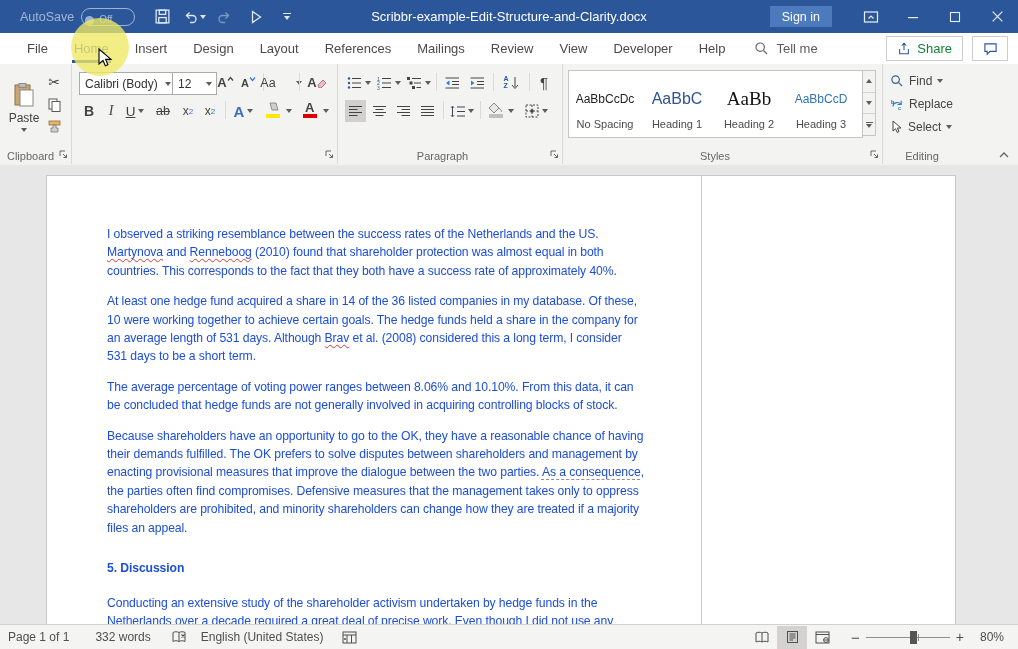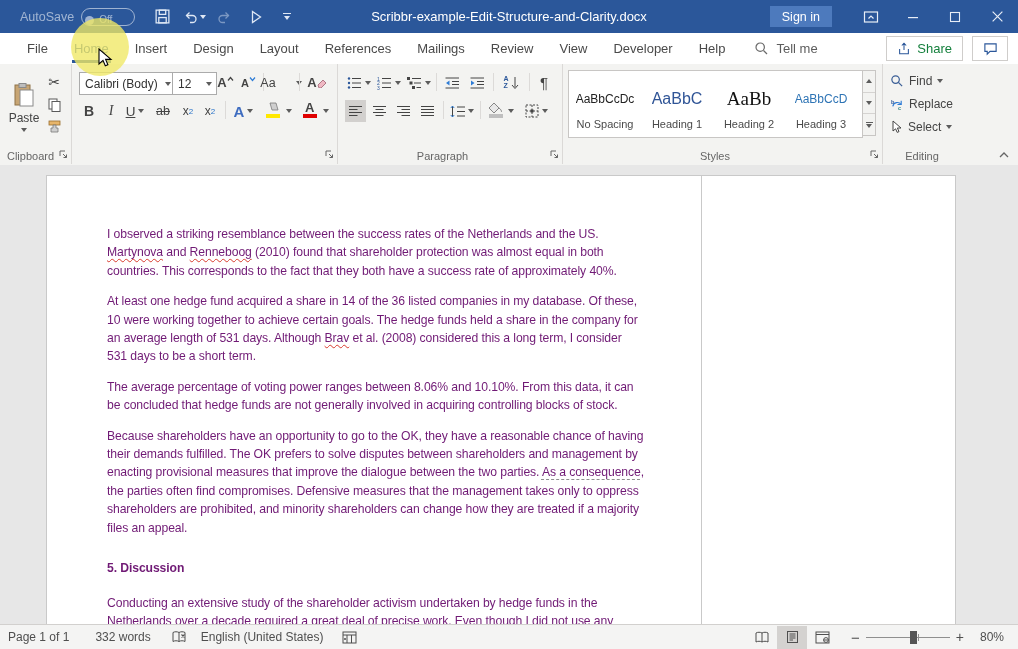--- a/index.html
+++ b/index.html
@@ -81,21 +81,21 @@
   .tri-more{display:flex;flex-direction:column;align-items:center;gap:1px;}
   .tri-more .bar{width:7px;height:1px;background:#5c5c5c;}
 
   
   .edit-row{position:absolute;left:8px;display:flex;align-items:center;gap:5px;font-size:12px;color:#444;}
 
   
   #docarea{position:absolute;left:0;top:165px;width:100%;height:460px;background:#e7e7e7;overflow:hidden;}
   #page1{position:absolute;left:46px;top:10px;width:654px;height:452px;background:#fff;border:1px solid #c9c9c9;border-bottom:none;overflow:hidden;}
   #markup-area{position:absolute;left:702px;top:10px;width:253px;height:452px;background:#fff;border:1px solid #c9c9c9;border-left:none;border-bottom:none;}
-  #doctext{position:absolute;left:60px;top:49px;width:537px;font-size:12.2px;line-height:18.4px;color:#701a75;letter-spacing:-0.1px;}
+  #doctext{position:absolute;left:60px;top:49px;width:537px;font-size:12.2px;line-height:18.4px;color:#1d4ed8;letter-spacing:-0.1px;}
   .para{margin:0 0 12px 0;}
   .para.heading{font-weight:bold;margin-top:22px;margin-bottom:16px;}
   .m-spell{text-decoration:underline wavy #d83b2d;text-decoration-thickness:1px;text-underline-offset:2px;}
   .m-style{text-decoration:underline dashed #8f8f8f;text-decoration-thickness:1px;text-underline-offset:3px;}
 
   
   #statusbar{position:absolute;left:0;bottom:0;width:100%;height:24px;background:#f4f4f3;border-top:1px solid #d2d0ce;display:flex;align-items:center;font-size:12px;color:#4f4f4f;}
   .sb-item{display:flex;align-items:center;}
   #sb-right{margin-left:auto;display:flex;align-items:center;}
   .viewbtn{width:30px;height:23px;display:flex;align-items:center;justify-content:center;}

